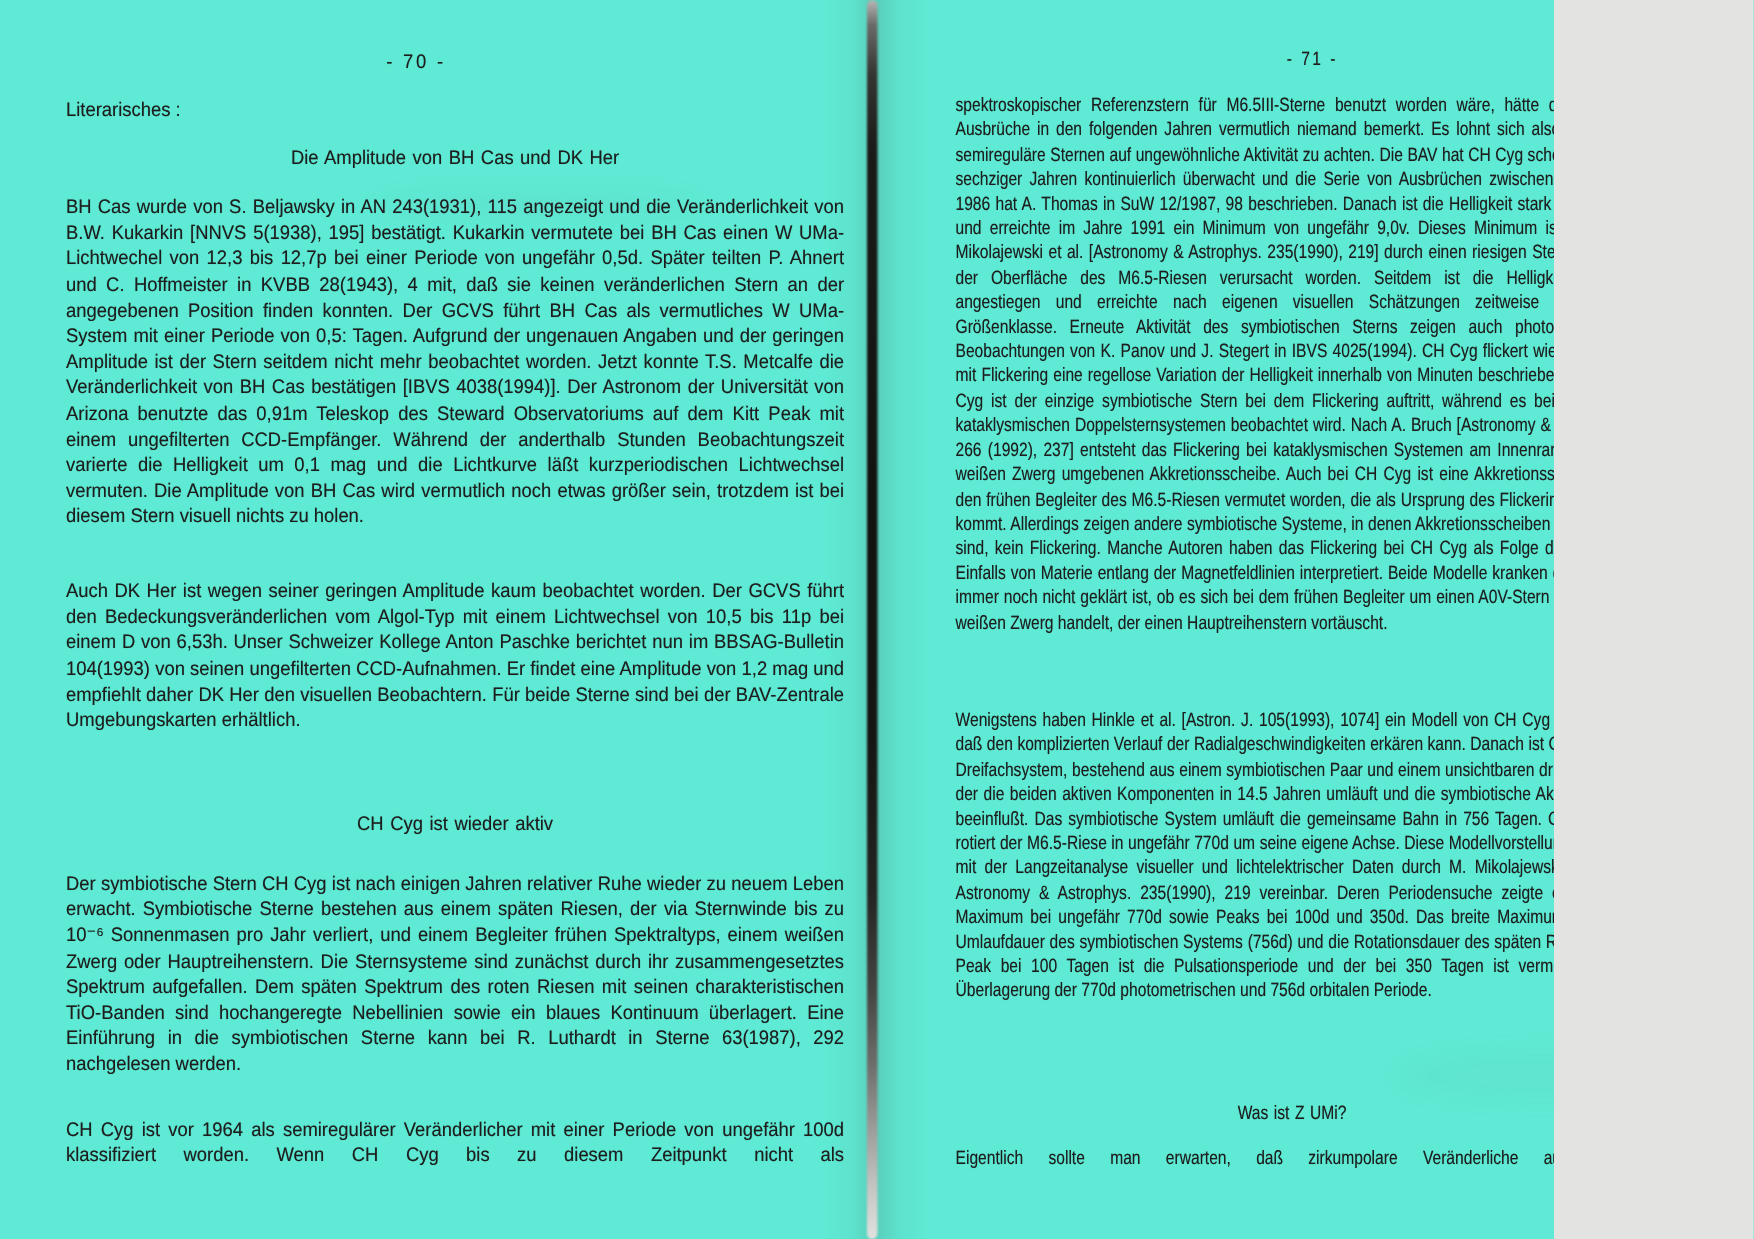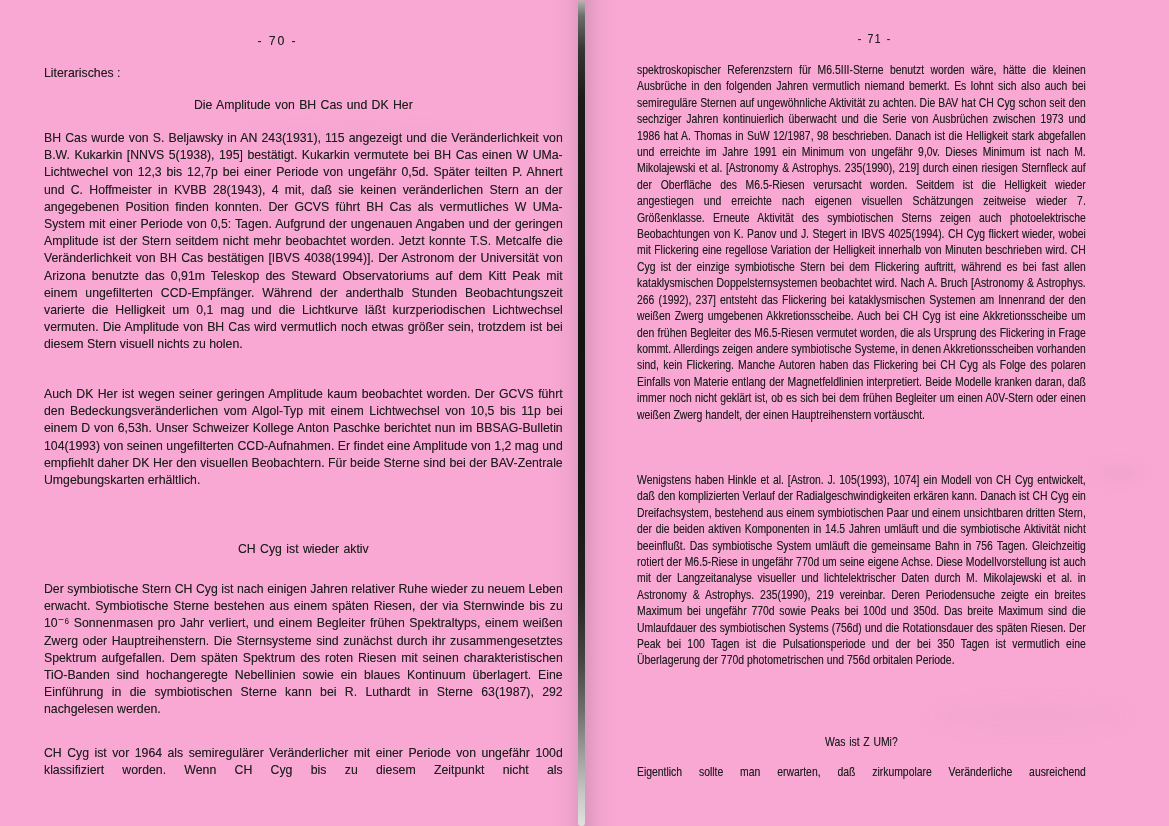--- a/index.html
+++ b/index.html
@@ -3,22 +3,22 @@
 <meta charset="utf-8">
 <style>
   * { margin:0; padding:0; box-sizing:border-box; }
   html, body { width:1169px; height:826px; }
   body {
     background:#e3e3e1;
     font-family:"Liberation Sans","DejaVu Sans",sans-serif;
   }
   .scan {
     position:relative;
-    width:1169px; height:826px;
-    background:#f9a8d4;
+    width:1036px; height:826px;
+    background:#5eead4;
     overflow:hidden;
     color:#1d1d1d;
   }
 
   
   .binding-shadow {
     position:absolute; left:550px; top:0; width:68px; height:100%;
     background:linear-gradient(90deg,
       rgba(90,90,90,0) 0%, rgba(90,90,90,0.06) 28%,
       rgba(60,60,60,0.15) 47%, rgba(60,60,60,0.15) 53%,

